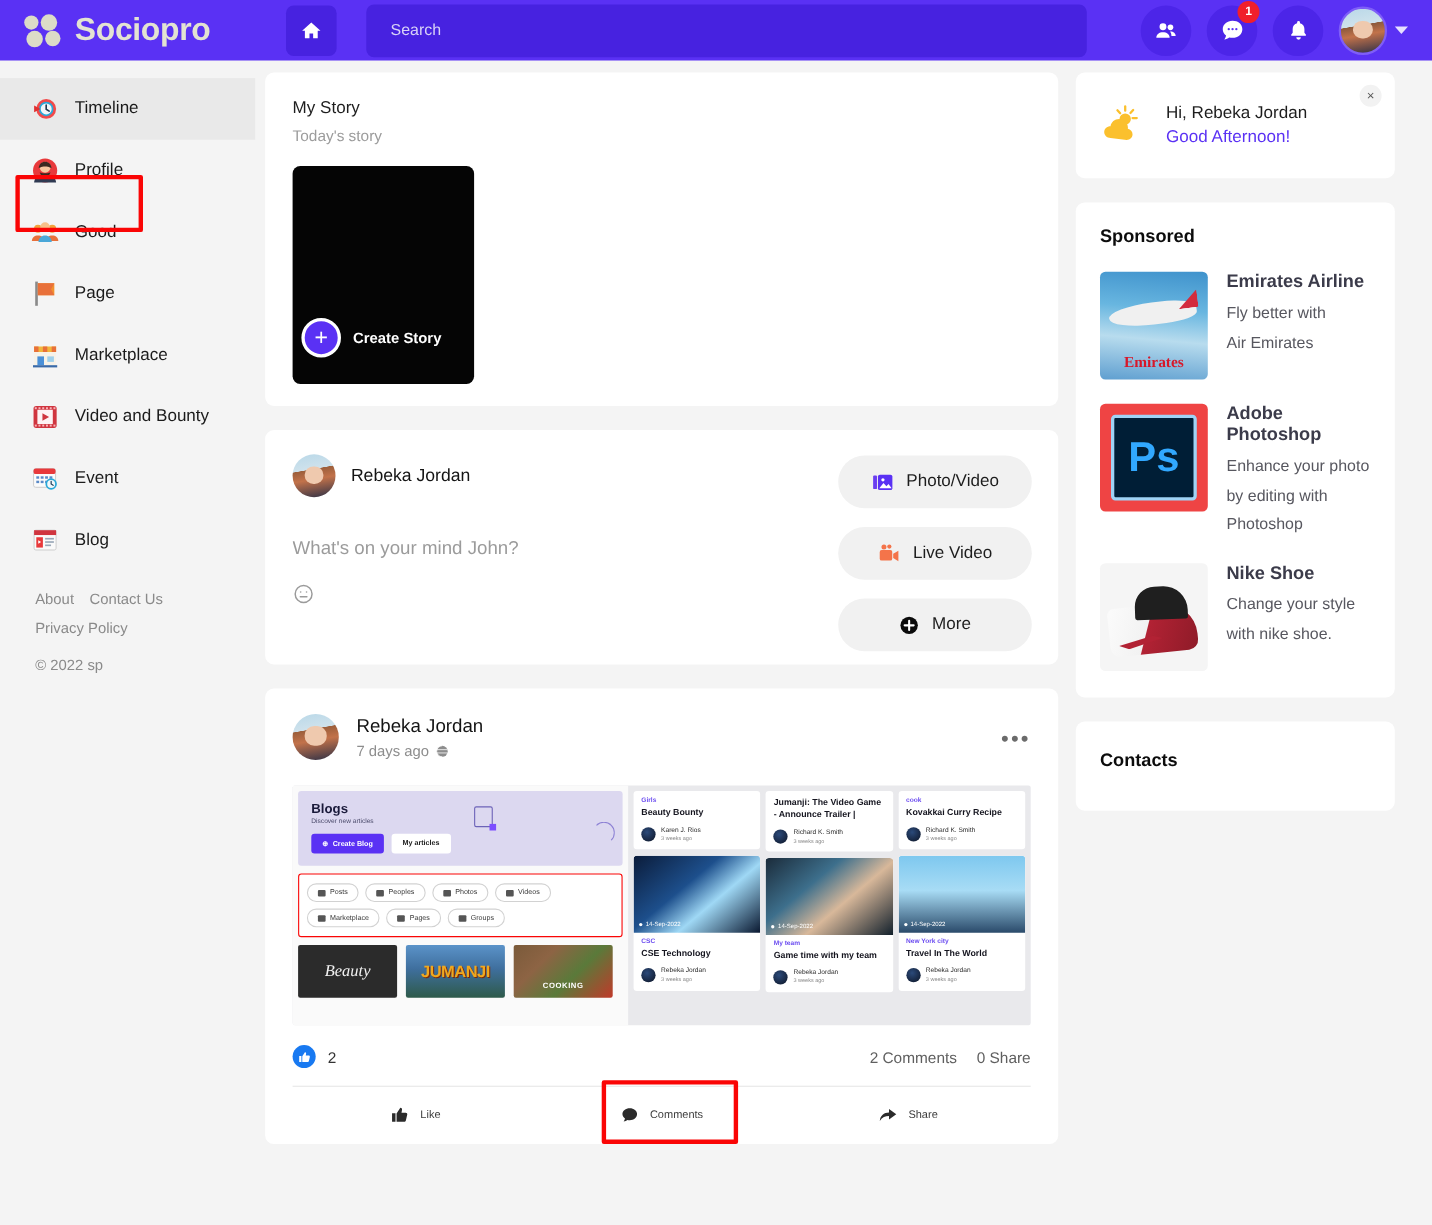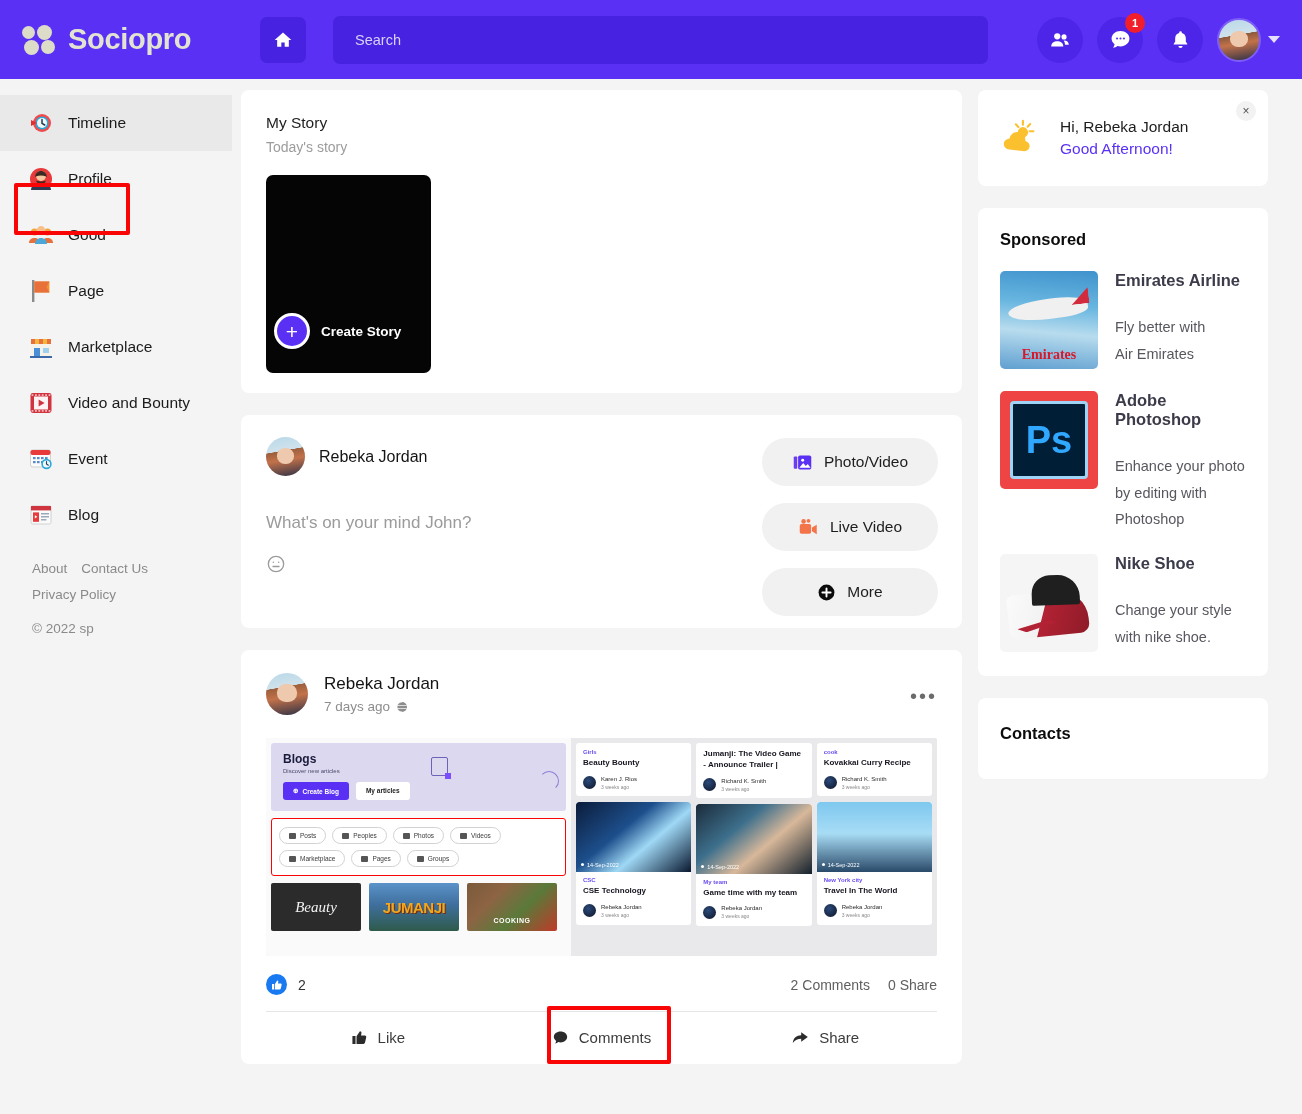--- a/index.html
+++ b/index.html
@@ -5,21 +5,21 @@
   * { box-sizing: border-box; margin: 0; padding: 0; }
   html, body {
     width: 1302px; height: 1114px;
     font-family: "Liberation Sans", sans-serif;
     background: #f4f4f4;
     overflow: hidden;
   }
 
   
   .topnav {
-    height: 79px; background: #5a31f4;
+    height: 55px; background: #5a31f4;
     display: flex; align-items: center;
     padding: 0 22px; position: relative;
   }
   .brand { display: flex; align-items: center; gap: 10px; width: 210px; }
   .brand-logo { width: 36px; height: 30px; position: relative; }
   .brand-logo i {
     position: absolute; background: #dcdcc8; border-radius: 50%;
   }
   .bl1 { width: 13px; height: 13px; left: 0; top: 1px; }
   .bl2 { width: 15px; height: 15px; left: 15px; top: 0px; }
@@ -281,21 +281,21 @@
     margin-left: auto; display: flex; gap: 18px;
     font-size: 14px; color: #5f5f5f;
   }
   .engage-right span { cursor: pointer; }
   .actionbar {
     border-top: 1px solid #e6e6e6; display: flex;
     padding: 16px 0 18px 0; position: relative;
   }
   .act {
     flex: 1; display: flex; align-items: center; justify-content: center;
-    gap: 10px; font-size: 15px; color: #3c3c3c; cursor: pointer;
+    gap: 10px; font-size: 10px; color: #3c3c3c; cursor: pointer;
   }
   .hl-comments {
     position: absolute; left: 281px; top: -6px;
     width: 124px; height: 58px; border: 4px solid #fa0505;
     border-radius: 2px; pointer-events: none;
   }
   .hl-timeline {
     position: absolute; left: 14px; top: 104px;
     width: 116px; height: 52px; border: 4px solid #fa0505;
     border-radius: 2px; pointer-events: none; z-index: 5;
@@ -354,21 +354,21 @@
     content:""; position:absolute; left: 26px; top: -16px;
     width: 48px; height: 30px; background: #1f1f1f;
     border-radius: 18px 22px 2px 2px; transform: rotate(4deg);
   }
   .ad-nike .shoe::after {
     content:""; position:absolute; left: 8px; bottom: 6px;
     width: 40px; height: 10px; background: #b22234;
     clip-path: polygon(0 60%, 78% 0, 100% 28%, 22% 100%);
   }
   .ad-txt h5 { font-size: 16.5px; color: #3b3b4a; font-weight: bold; }
-  .ad-txt p { font-size: 14.5px; color: #57575f; margin-top: 25px; line-height: 1.7; }
+  .ad-txt p { font-size: 14.5px; color: #57575f; margin-top: 7px; line-height: 1.7; }
   .contacts { padding: 26px 22px 36px 22px; }
 
   svg { display: block; }
 </style>
 </head>
 <body>
 
 <div class="topnav">
   <div class="brand">
     <div class="brand-logo">

